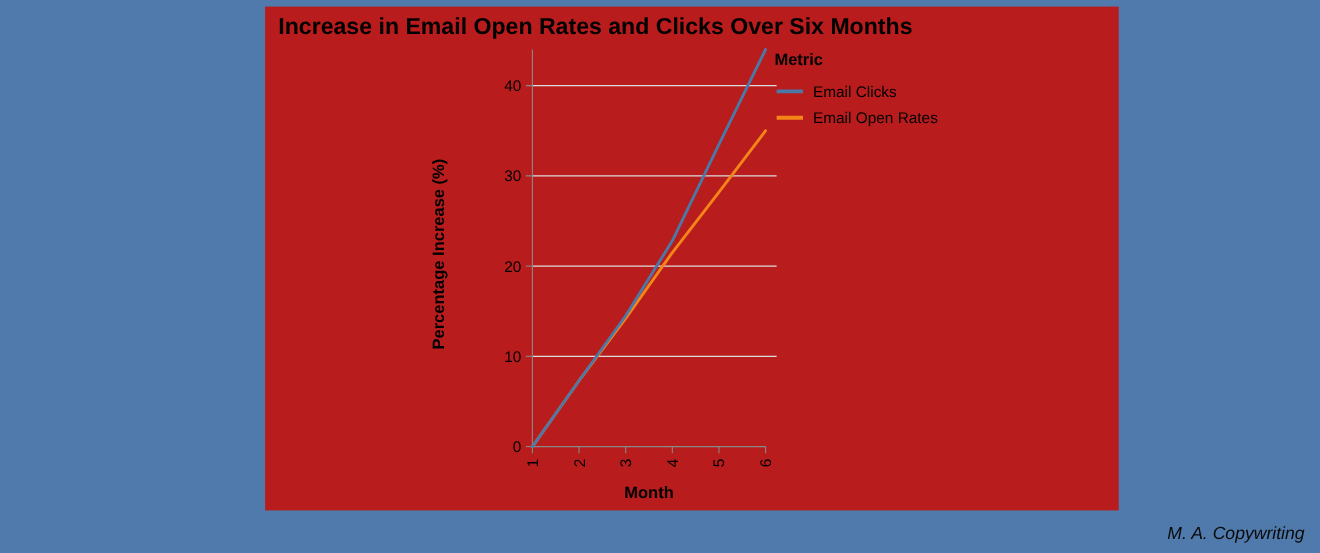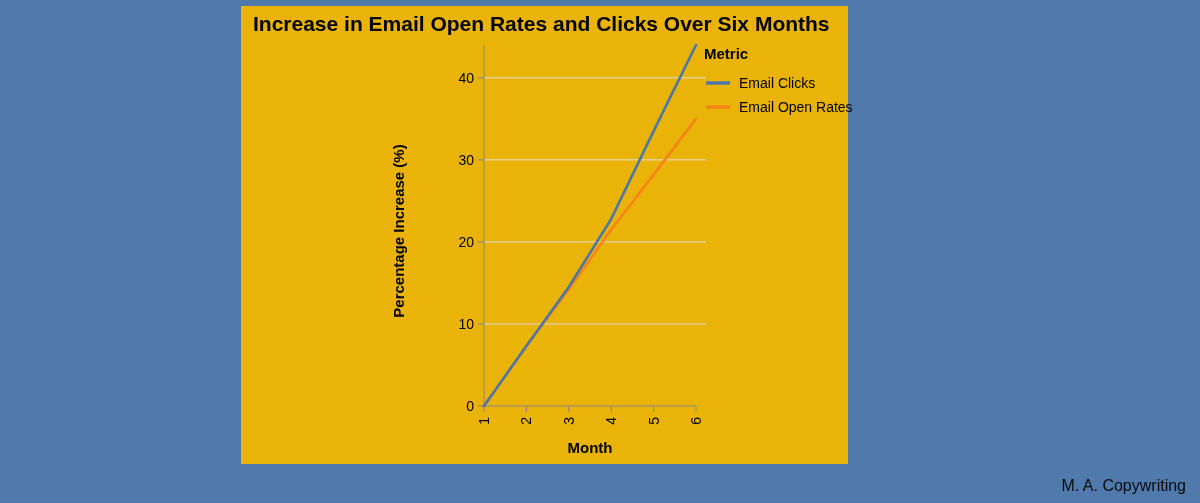--- a/index.html
+++ b/index.html
@@ -11,23 +11,23 @@
     height: 503px;
     background: #4F7AAB;
     font-family: "Liberation Sans", sans-serif;
     position: relative;
     overflow: hidden;
   }
   #chart-card {
     position: absolute;
     left: 241px;
     top: 6px;
-    width: 607px;
+    width: 776px;
     height: 458px;
-    background: #eab308;
+    background: #b91c1c;
   }
   #chart-svg {
     display: block;
   }
   .chart-title {
     font-size: 21px;
     font-weight: bold;
     fill: #000000;
   }
   .axis-title {
@@ -64,20 +64,21 @@
     fill: none;
     stroke-width: 2.6;
     stroke-linecap: round;
     stroke-linejoin: round;
   }
   #watermark {
     position: absolute;
     right: 14px;
     bottom: 8px;
     font-size: 16px;
+    font-style: italic;
     color: #0A0A0A;
     font-family: "Liberation Sans", sans-serif;
     white-space: nowrap;
   }
 </style>
 </head>
 <body>
 
 <div id="chart-card">
   <svg id="chart-svg" width="664" height="458" viewBox="0 0 664 458">

